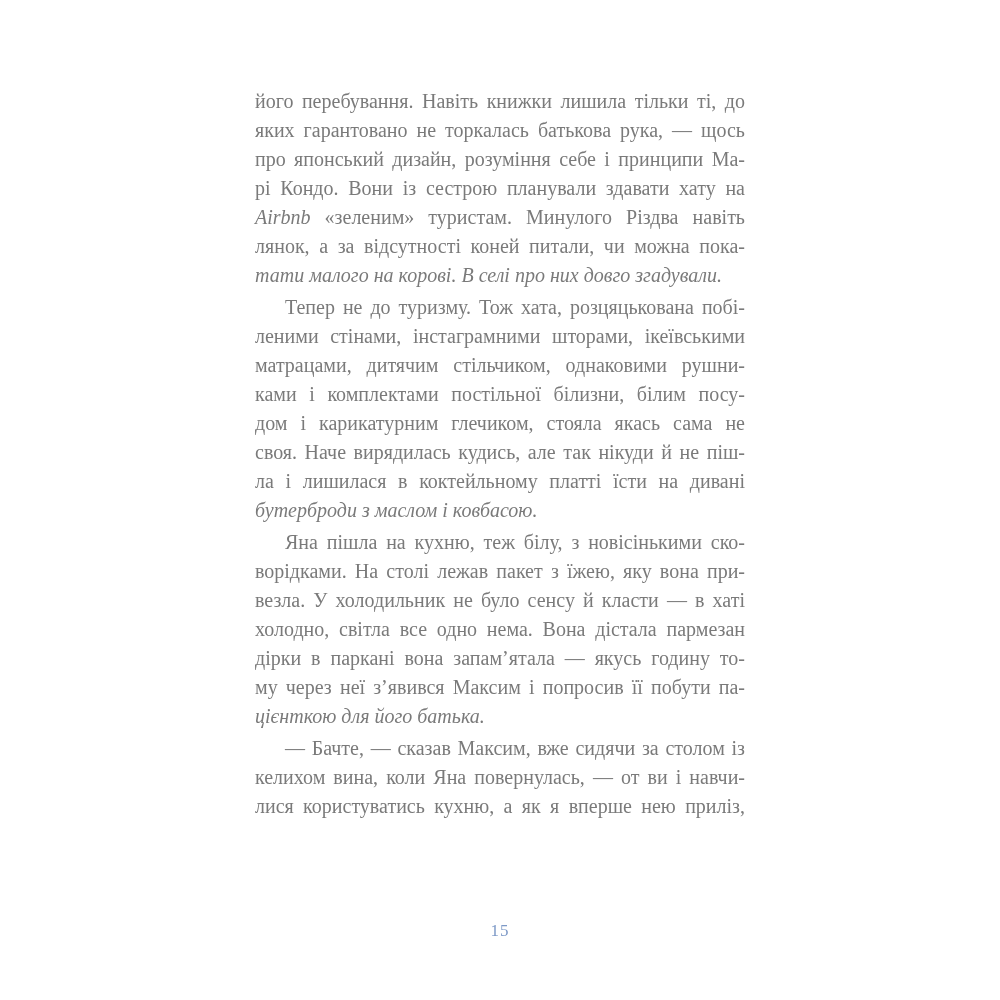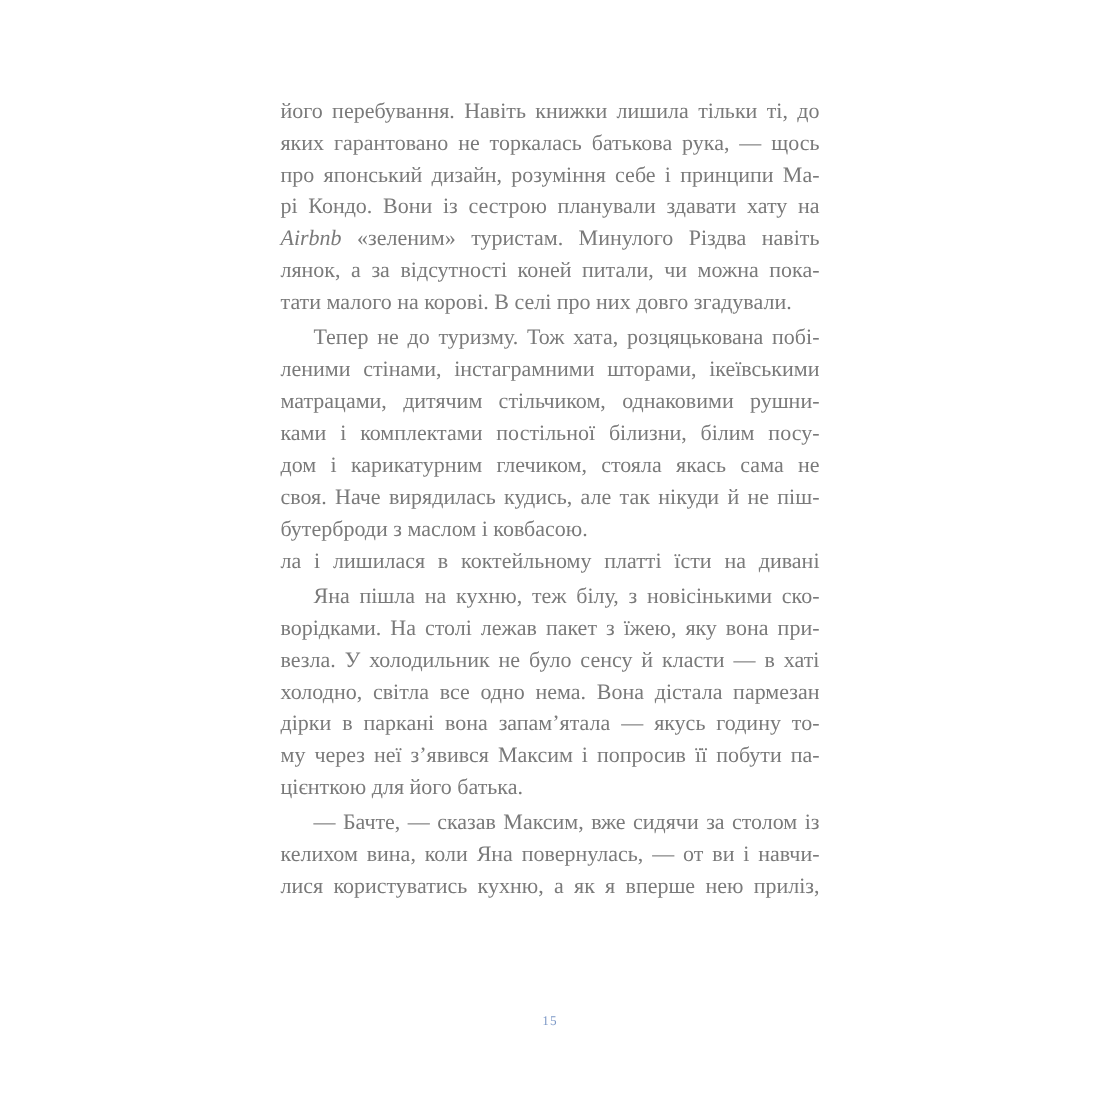--- a/index.html
+++ b/index.html
@@ -28,32 +28,33 @@
   .line {
     line-height: 29px;
     height: 29px;
     text-align: justify;
     text-align-last: justify;
     text-justify: inter-word;
     white-space: normal;
   }
   .line.para-end {
     text-align-last: left;
+    font-style: italic;
   }
   .para.indent .line:first-child {
     text-indent: 30px;
   }
   .line i { font-style: italic; }
   .page-number {
     position: absolute;
     left: 0;
     top: 921px;
     width: 100%;
     text-align: center;
-    font-size: 12px;
+    font-size: 17px;
     letter-spacing: 1px;
     color: var(--page-number-color, #7d99c7);
   }
 </style>
 </head>
 <body>
 
 <div class="book-page">
   <div class="text-block">
       <div class="para">
@@ -65,22 +66,22 @@
         <div class="line">лянок, а за відсутності коней питали, чи можна пока-</div>
         <div class="line para-end">тати малого на корові. В селі про них довго згадували.</div>
       </div>
       <div class="para indent">
         <div class="line">Тепер не до туризму. Тож хата, розцяцькована побі-</div>
         <div class="line">леними стінами, інстаграмними шторами, ікеївськими</div>
         <div class="line">матрацами, дитячим стільчиком, однаковими рушни-</div>
         <div class="line">ками і комплектами постільної білизни, білим посу-</div>
         <div class="line">дом і карикатурним глечиком, стояла якась сама не</div>
         <div class="line">своя. Наче вирядилась кудись, але так нікуди й не піш-</div>
+        <div class="line">ла і лишилася в коктейльному платті їсти на дивані</div>
         <div class="line para-end">бутерброди з маслом і ковбасою.</div>
-        <div class="line">ла і лишилася в коктейльному платті їсти на дивані</div>
       </div>
       <div class="para indent">
         <div class="line">Яна пішла на кухню, теж білу, з новісінькими ско-</div>
         <div class="line">ворідками. На столі лежав пакет з їжею, яку вона при-</div>
         <div class="line">везла. У холодильник не було сенсу й класти — в хаті</div>
         <div class="line">холодно, світла все одно нема. Вона дістала пармезан</div>
         <div class="line">дірки в паркані вона запам’ятала — якусь годину то-</div>
         <div class="line">му через неї з’явився Максим і попросив її побути па-</div>
         <div class="line para-end">цієнткою для його батька.</div>
       </div>

